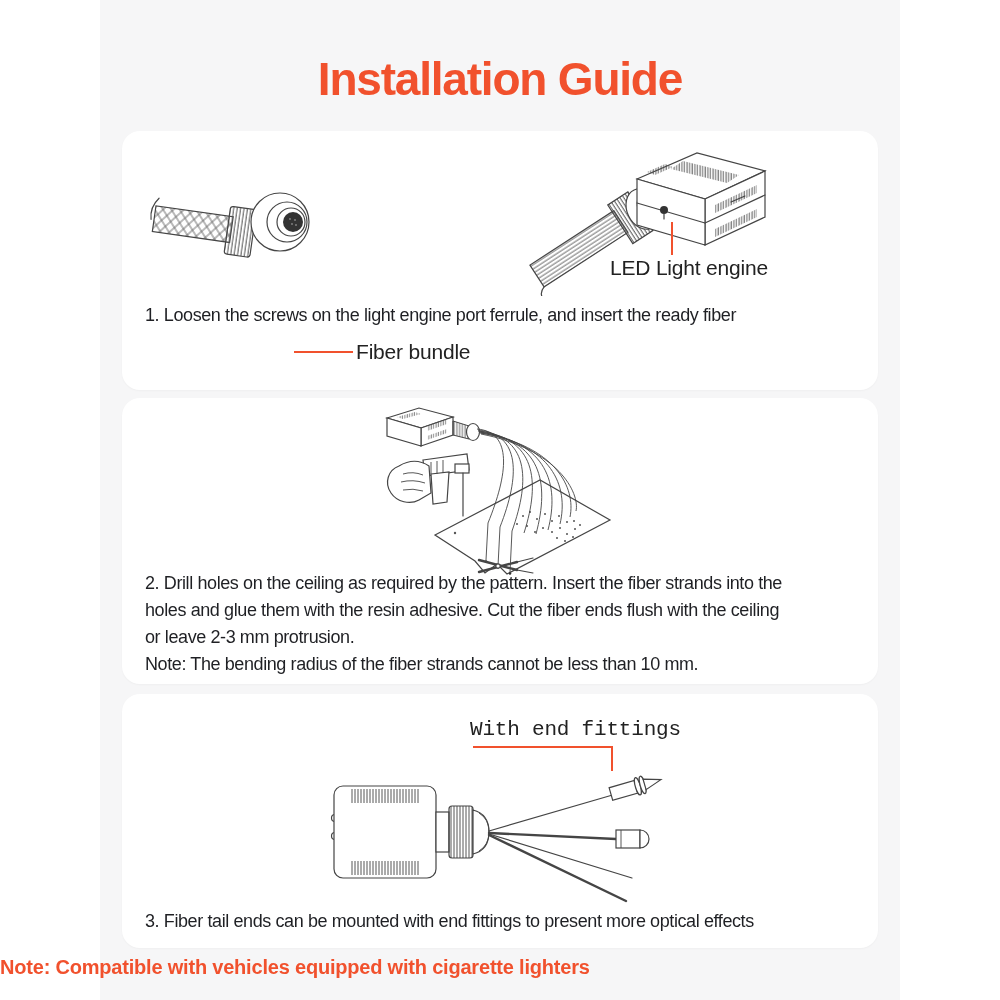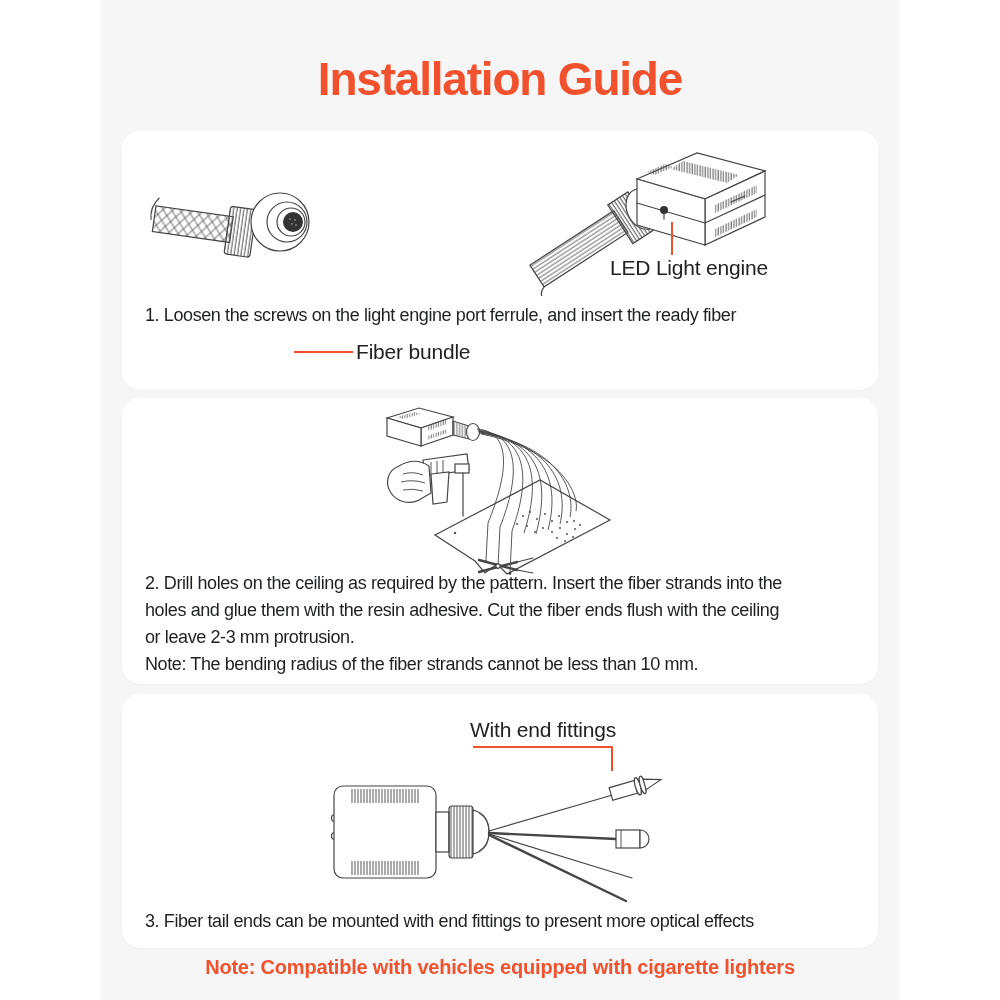--- a/index.html
+++ b/index.html
@@ -21,26 +21,26 @@
   .card2{top:398px;height:286px;}
   .card3{top:694px;height:254px;}
   .step-text{position:absolute;left:23px;color:var(--text);font-size:18px;letter-spacing:-0.4px;}
   .card1 .step-text{top:170px;line-height:28px;}
   .card2 .step-text{top:172px;line-height:27px;}
   .card3 .step-text{top:214px;line-height:27px;}
   .step-text div{white-space:nowrap;}
   .lbl{position:absolute;font-size:21px;color:#222;white-space:nowrap;letter-spacing:-0.2px;}
   .lbl-fiber{left:234px;top:209px;}
   .lbl-led{left:488px;top:125px;}
-  .lbl-endfit{left:348px;top:24px;}
+  .lbl-endfit{left:348px;top:24px;font-family:Liberation Mono, monospace;}
   .cl-h{position:absolute;left:172px;top:220px;width:59px;height:2px;background:var(--accent);}
   .cl-v{position:absolute;left:549px;top:91px;width:2px;height:33px;background:var(--accent);}
   .cl-bracket{position:absolute;left:351px;top:52px;width:140px;height:25px;
               border-top:2px solid var(--accent);border-right:2px solid var(--accent);}
-  .footer-note{position:absolute;top:956px;left:0;width:1000px;text-align:center;
+  .footer-note{position:absolute;top:956px;left:0;width:1000px;
                font-size:20px;font-weight:600;letter-spacing:-0.2px;color:var(--accent);}
   .art{position:absolute;}
   .art1{left:20px;top:45px;}
   .art2{left:395px;top:10px;}
   .art3{left:205px;top:6px;}
   .art4{left:208px;top:64px;}
   .ln,.lnt{fill:none;stroke:var(--line);stroke-linecap:round;}
   .ln{stroke-width:1.2px;}
   .lnt{stroke-width:2.4px;}
   .lns{fill:none;stroke:var(--line);stroke-width:0.9px;}

